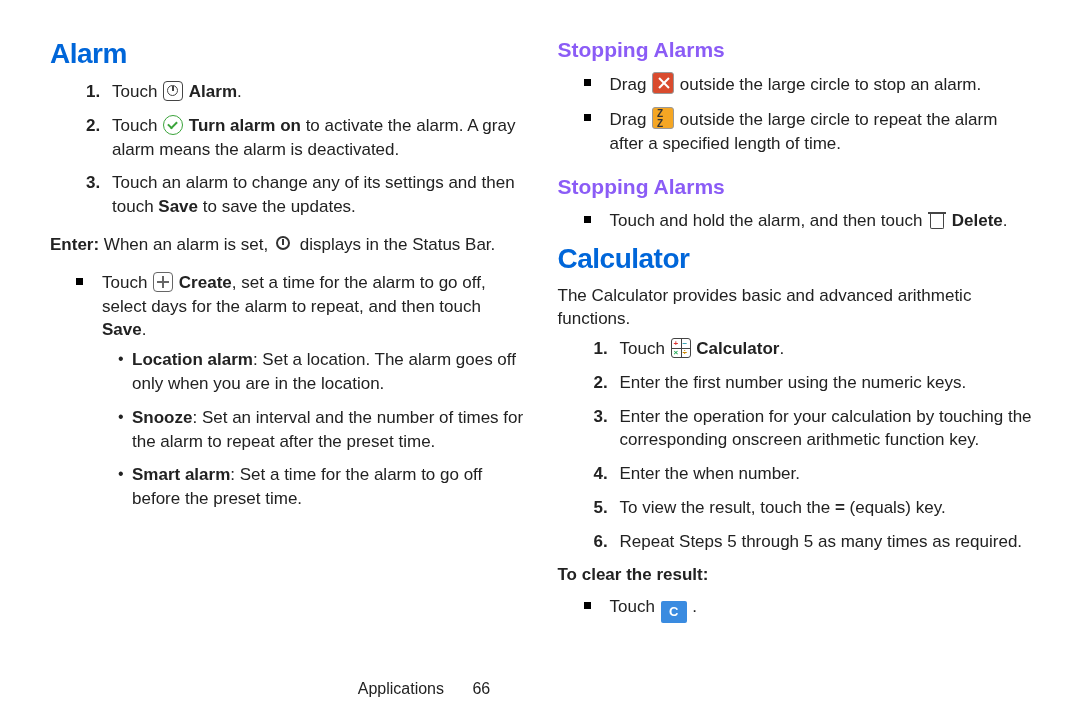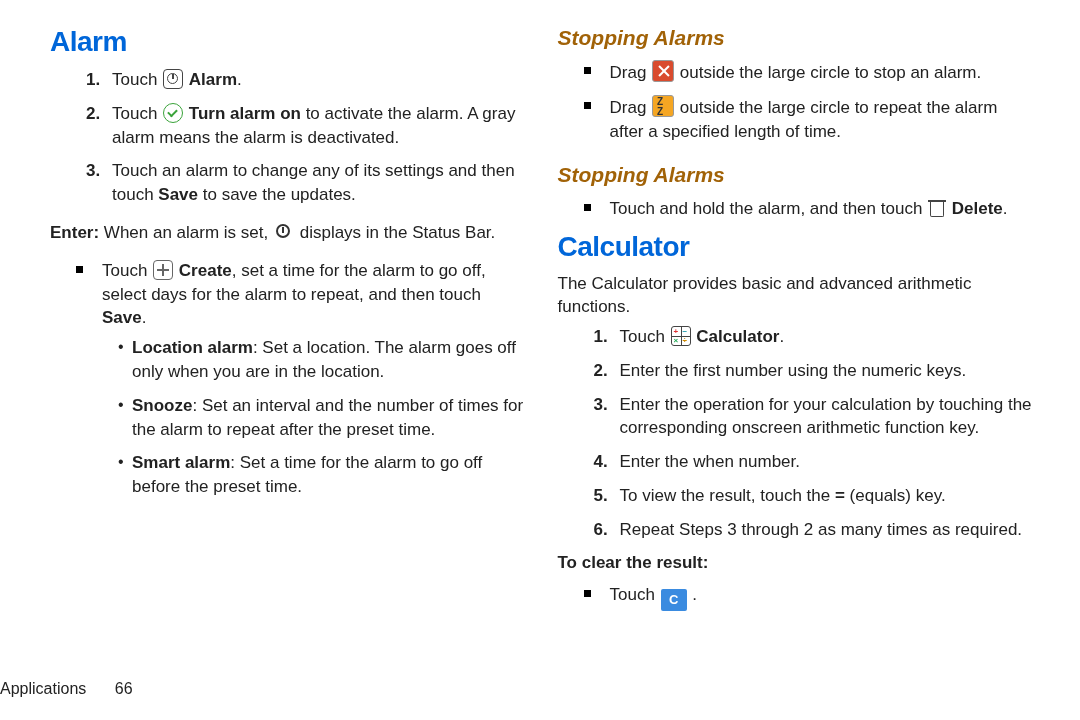--- a/index.html
+++ b/index.html
@@ -8,41 +8,40 @@
     width: 1080px;
     height: 720px;
     font-family: Arial, Helvetica, sans-serif;
     font-size: 17px;
     color: #222;
     background: #fff;
     overflow: hidden;
   }
   .page {
     display: flex;
-    padding: 18px 45px 0 50px;
+    padding: 30px 45px 0 50px;
     gap: 30px;
     box-sizing: border-box;
     height: 680px;
   }
   .col {
     flex: 1;
     min-width: 0;
   }
   h1 {
     font-size: 28px;
     font-weight: bold;
     color: #0066d9;
     margin: 8px 0 10px 0;
     letter-spacing: -0.5px;
   }
   h2 {
     font-size: 21px;
     font-weight: bold;
-    font-style: italic;
-    color: #a16207;
+    color: #8b5cf6;
     margin: 20px 0 10px 0;
   }
   p { margin: 4px 0 8px 0; line-height: 1.35; }
   .intro { margin-bottom: 6px; }
   ol {
     margin: 2px 0 6px 0;
     padding-left: 46px;
     counter-reset: item;
     list-style: none;
   }
@@ -205,21 +204,21 @@
   .q4{left:11px;top:10px;color:#c80;}
 
   .ic-c{
     border:none;width:26px;height:22px;background:#3a8be0;border-radius:2px;color:#fff;font-weight:bold;font-size:13px;text-align:center;line-height:22px;
   }
 
   .footer{
     position:absolute;
     bottom:22px;
     width:876px;
-    text-align:left;
+    text-align:center;
     padding-right:28px;
     box-sizing:border-box;
     font-size:16px;
   }
   .footer .pg{margin-left:24px;}
 </style>
 </head>
 <body>
 
 <div class="page">
@@ -293,21 +292,21 @@
         <span>Touch </span>
         <span class="ic ic-calc"><span class="q q1">+</span><span class="q q2">−</span><span class="q q3">×</span><span class="q q4">÷</span></span>
         <span class="bold">Calculator</span><span>.</span>
       </li>
       <li>Enter the first number using the numeric keys.</li>
       <li>Enter the operation for your calculation by touching the corresponding onscreen arithmetic function key.</li>
       <li>Enter the when number.</li>
       <li>
         <span>To view the result, touch the </span><span class="bold">=</span><span> (equals) key.</span>
       </li>
-      <li>Repeat Steps 3 through 2 as many times as required.</li>
+      <li>Repeat Steps 5 through 5 as many times as required.</li>
     </ol>
 
     <p class="bold" style="margin-top:10px">To clear the result:</p>
     <ul class="square">
       <li>
         <span>Touch </span>
         <span class="ic ic-c">C</span>
         <span>.</span>
       </li>
     </ul>

